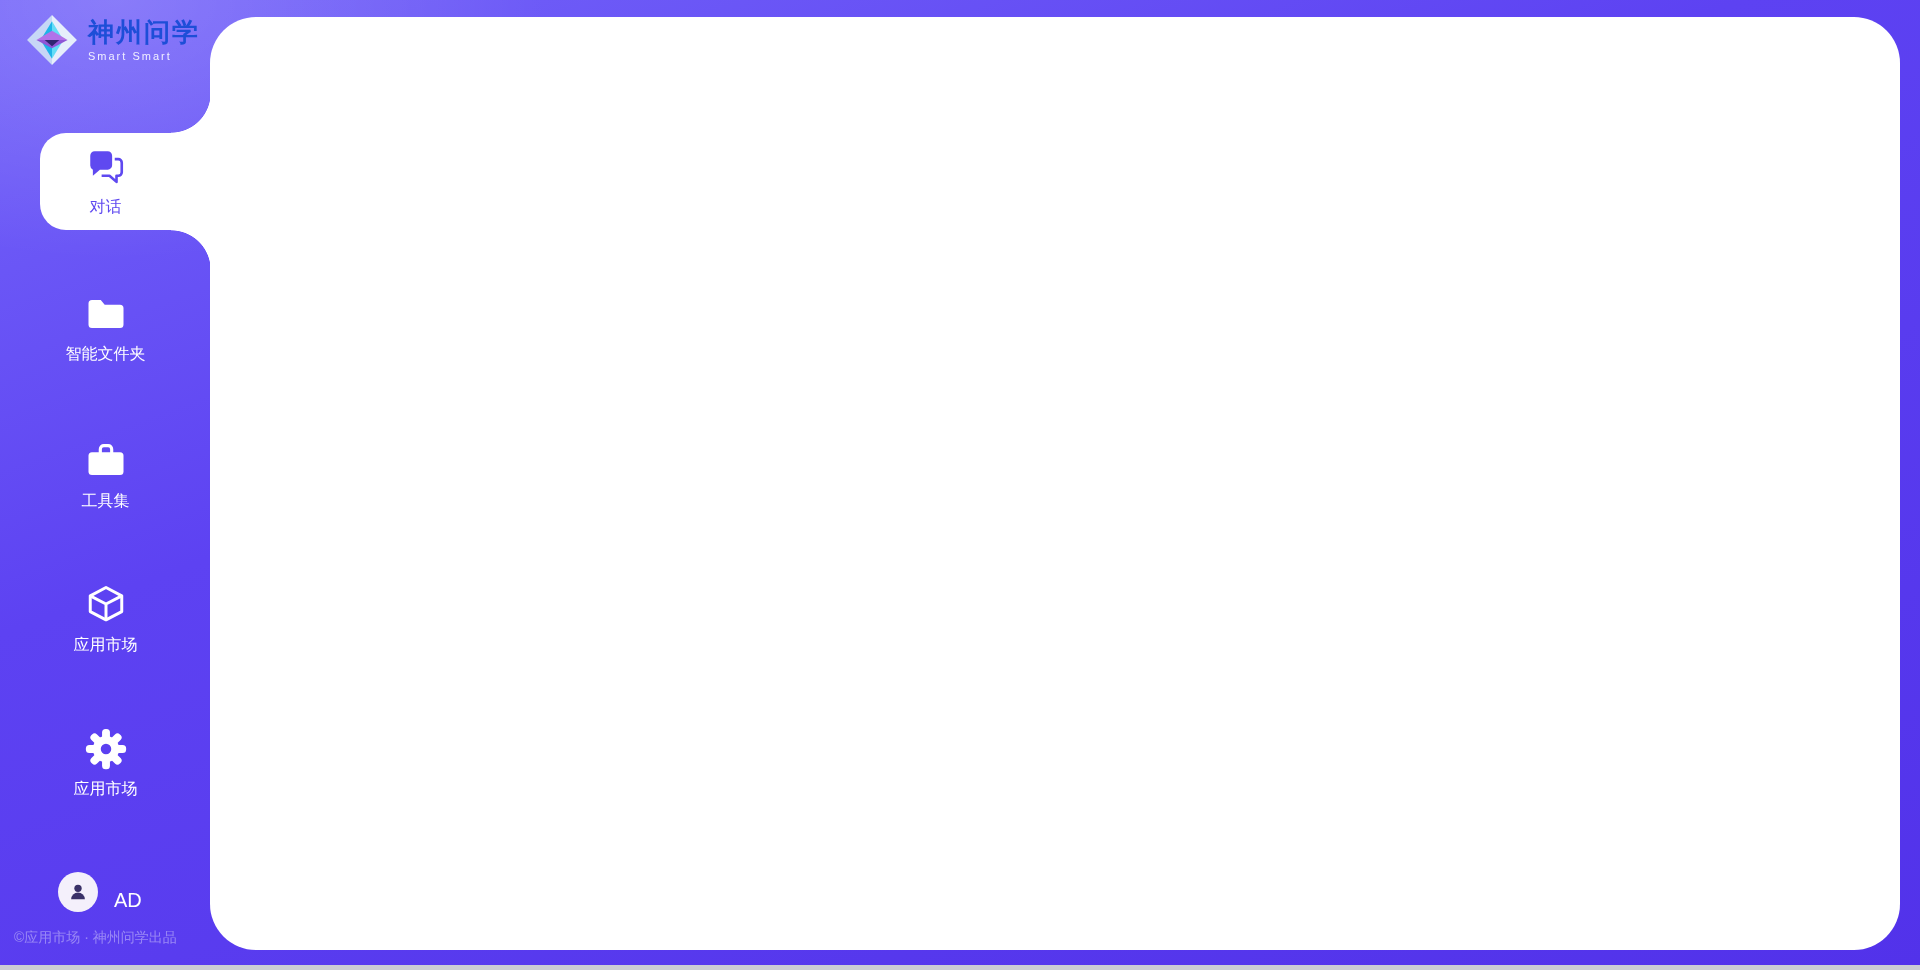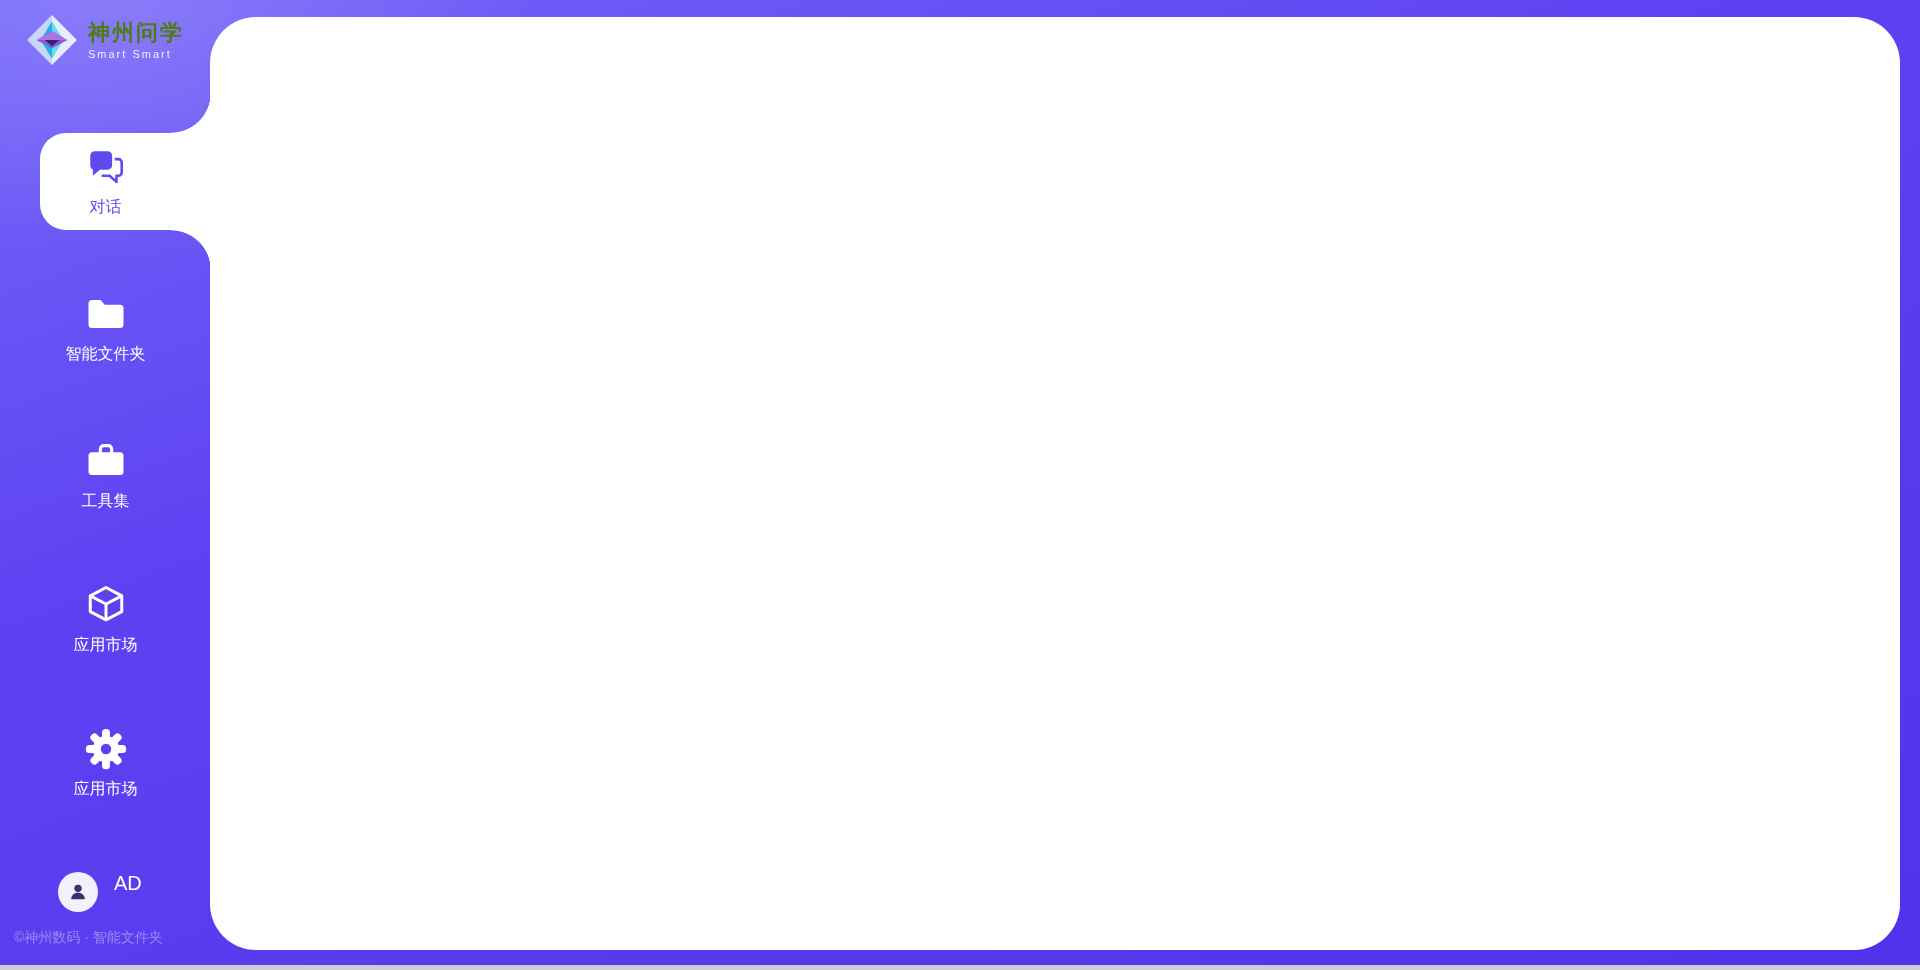--- a/index.html
+++ b/index.html
@@ -15,42 +15,42 @@
 
   
   .main-panel {
     position:absolute; left:210px; top:17px; width:1690px; height:933px;
     background:#ffffff; border-radius:46px; z-index:1;
   }
 
   
   .logo { position:absolute; left:26px; top:14px; display:flex; align-items:center; gap:10px; z-index:3; }
   .logo svg { width:52px; height:52px; }
-  .brand-name { color:#4d7c0f; font-size:22px; font-weight:bold; letter-spacing:2px; line-height:1.15; }
+  .brand-name { color:#1d4ed8; font-size:26px; font-weight:bold; letter-spacing:2px; line-height:1.15; }
   .brand-sub  { color:#f0efff; font-size:11px; letter-spacing:2px; margin-top:2px; }
 
   .active-tab {
     position:absolute; left:40px; top:133px; width:171px; height:97px;
     background:#fff; border-radius:26px 0 0 26px; z-index:2;
   }
   .scoop { position:absolute; left:171px; width:40px; height:40px; z-index:2; }
   .scoop-top    { top:93px;  background:radial-gradient(circle 40px at 0 0,    rgba(0,0,0,0) 39.3px, #fff 40px); }
   .scoop-bottom { top:230px; background:radial-gradient(circle 40px at 0 100%, rgba(0,0,0,0) 39.3px, #fff 40px); }
 
   .nav-item { position:absolute; left:0; width:211px; text-align:center; color:#fff; z-index:3; cursor:pointer; }
   .nav-item svg { width:42px; height:42px; display:block; margin:0 auto; }
   .nav-label { display:block; margin-top:9px; font-size:16px; }
   .nav-item.active { color:#5f49f0; }
   .nav-chat    { top:146px; }
   .nav-folder  { top:293px; }
   .nav-tools   { top:440px; }
   .nav-market  { top:584px; }
   .nav-settings{ top:728px; }
 
-  .user-row { position:absolute; left:58px; top:872px; display:flex; align-items:flex-start; gap:16px; z-index:3; cursor:pointer; }
+  .user-row { position:absolute; left:58px; top:872px; display:flex; align-items:flex-end; gap:16px; z-index:3; cursor:pointer; }
   .avatar { width:40px; height:40px; border-radius:50%; background:#f4f0fb; display:flex; align-items:center; justify-content:center; }
   .avatar svg { width:22px; height:22px; color:#3a3168; }
   .user-name { color:#fff; font-size:20px; }
   .footer-note { position:absolute; left:14px; top:929px; font-size:14px; color:rgba(255,255,255,0.38); z-index:3; }
 
   
   .greeting { position:absolute; left:362px; top:140px; display:flex; align-items:center; gap:22px; }
   .greeting svg { width:86px; height:86px; }
   .greeting-title { font-size:27px; font-weight:bold; color:#101114; letter-spacing:0.5px; }
 
@@ -232,21 +232,21 @@
 </div>
 
 <div class="user-row">
   <div class="avatar">
     <svg>
         <use href="#sym-person"></use>
       </svg>
   </div>
   <span class="user-name">AD</span>
 </div>
-<div class="footer-note">©神州数码 · 智能文件夹</div>
+<div class="footer-note">©应用市场 · 神州问学出品</div>
 
 <div class="greeting">
   <svg>
       <use href="#sym-diamond"></use>
     </svg>
   <div class="greeting-title">你好, 我可以如何帮助你?</div>
 </div>
 
 <div class="cards">
   <div class="card">

